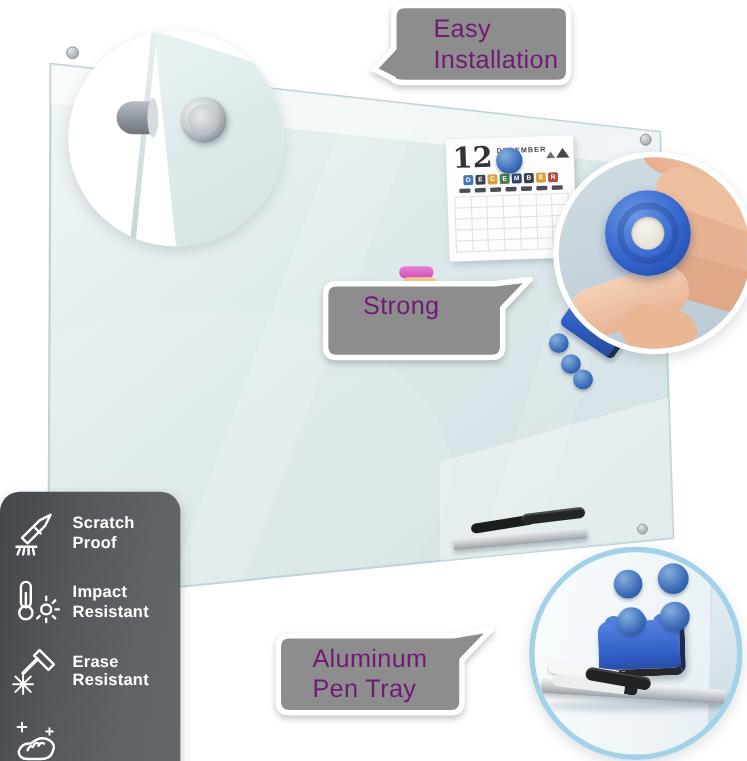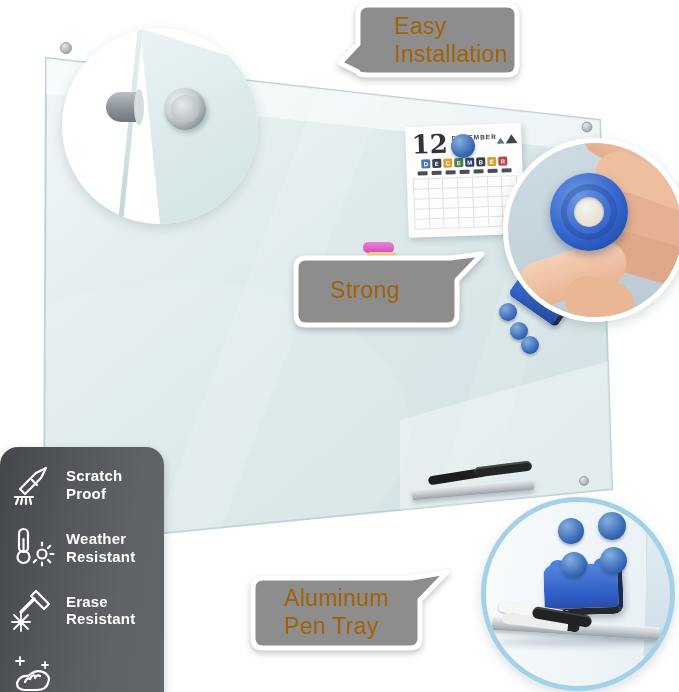--- a/index.html
+++ b/index.html
@@ -3,21 +3,21 @@
 <meta charset="utf-8">
 <style>
   html,body{margin:0;padding:0;background:#fff;}
   .stage{position:relative;width:679px;height:692px;overflow:hidden;background:#fff;
          font-family:"Liberation Sans",sans-serif;}
   .abs{position:absolute;}
 
   
   .callout{position:absolute;filter:drop-shadow(0 3px 3px rgba(90,90,90,.35));z-index:7;}
   .callout svg{display:block;}
-  .callout-text{position:absolute;color:#a16207;font-size:23px;line-height:28px;
+  .callout-text{position:absolute;color:#701a75;font-size:23px;line-height:28px;
                 font-weight:400;letter-spacing:.3px;white-space:nowrap;}
   .callout-text span{display:block;}
 
   
   .feature-panel{position:absolute;left:0;top:447px;width:164px;height:266px;z-index:6;
      border-radius:0 18px 18px 0;border-top-left-radius:18px;border-bottom-left-radius:14px;
      background:linear-gradient(100deg,#43474b 0%,#53575b 35%,#5f6367 70%,#63676c 100%);
      box-shadow:0 4px 10px rgba(40,45,50,.25);
      display:flex;flex-direction:column;justify-content:space-between;padding:12px 6px 14px 6px;
      box-sizing:border-box;}
@@ -214,21 +214,21 @@
       <div class="feature-icon">
         <svg width="48" height="48" viewBox="0 0 48 48" fill="none" stroke="#fff" stroke-width="2.2" stroke-linecap="round" stroke-linejoin="round">
           <rect x="11" y="5" width="9" height="23" rx="4.5"></rect>
           <circle cx="15.5" cy="33" r="6"></circle>
           <path d="M15.5 15 v13"></path>
           <circle cx="34" cy="30" r="4.5"></circle>
           <path d="M34 21.5 v-3 M34 38.5 v3 M42.5 30 h3 M40 24 l2.2 -2.2 M40 36 l2.2 2.2 M28 36 l-2.2 2.2"></path>
         </svg>
       </div>
       <div class="feature-text">
-        <span>Weather</span>
+        <span>Impact</span>
         <span>Resistant</span>
       </div>
     </div>
 
     <div class="feature-row">
       <div class="feature-icon">
         <svg width="48" height="48" viewBox="0 0 48 48" fill="none" stroke="#fff" stroke-width="2.2" stroke-linecap="round" stroke-linejoin="round">
           <path d="M28 5 L41 18 L36 23 L23 10 Z"></path>
           <path d="M26 13 L13 26" stroke-width="3.2"></path>
           <path d="M6 29 L20 43 M20 29 L6 43 M4 36 H22 M13 27 V45" stroke-width="1.8"></path>
@@ -328,21 +328,21 @@
     <div class="callout-text" style="left:58px;top:12px">
       <span>Easy</span>
       <span>Installation</span>
     </div>
   </div>
 
   <div class="callout" style="left:288px;top:246px">
     <svg width="205" height="88" viewBox="0 0 205 88">
       <path d="M18 12 H162 L194 8 L169 34 V69 Q169 79 159 79 H18 Q8 79 8 69 V22 Q8 12 18 12 Z" fill="#8d8d8d" stroke="#ffffff" stroke-width="5" stroke-linejoin="round"></path>
     </svg>
-    <div class="callout-text" style="left:42px;top:30px">
+    <div class="callout-text" style="left:42px;top:17px">
       <span>Strong</span>
     </div>
   </div>
 
   <div class="callout" style="left:244px;top:564px">
     <svg width="212" height="94" viewBox="0 0 212 94">
       <path d="M19 14 H168 L203 8 L176 36 V74 Q176 84 166 84 H19 Q9 84 9 74 V24 Q9 14 19 14 Z" fill="#8d8d8d" stroke="#ffffff" stroke-width="5" stroke-linejoin="round"></path>
     </svg>
     <div class="callout-text" style="left:40px;top:20px">
       <span>Aluminum</span>

